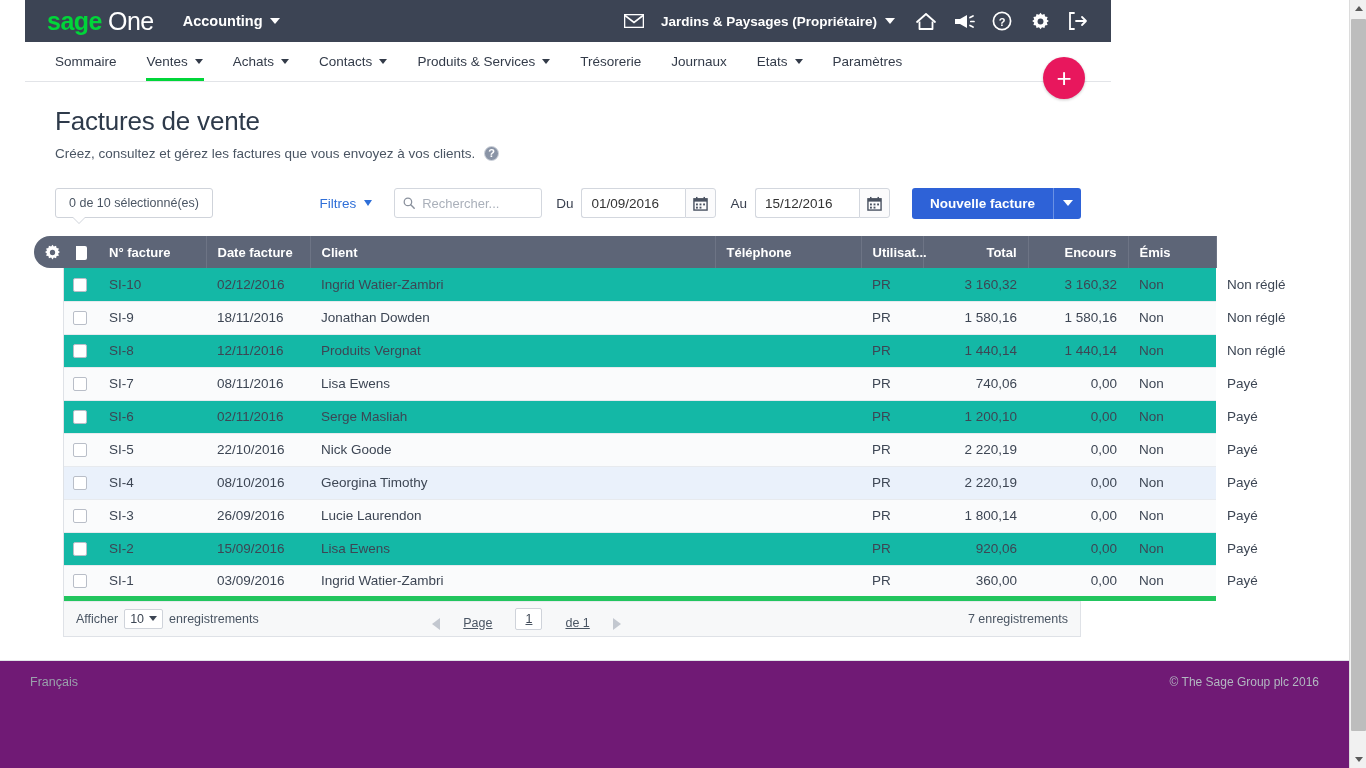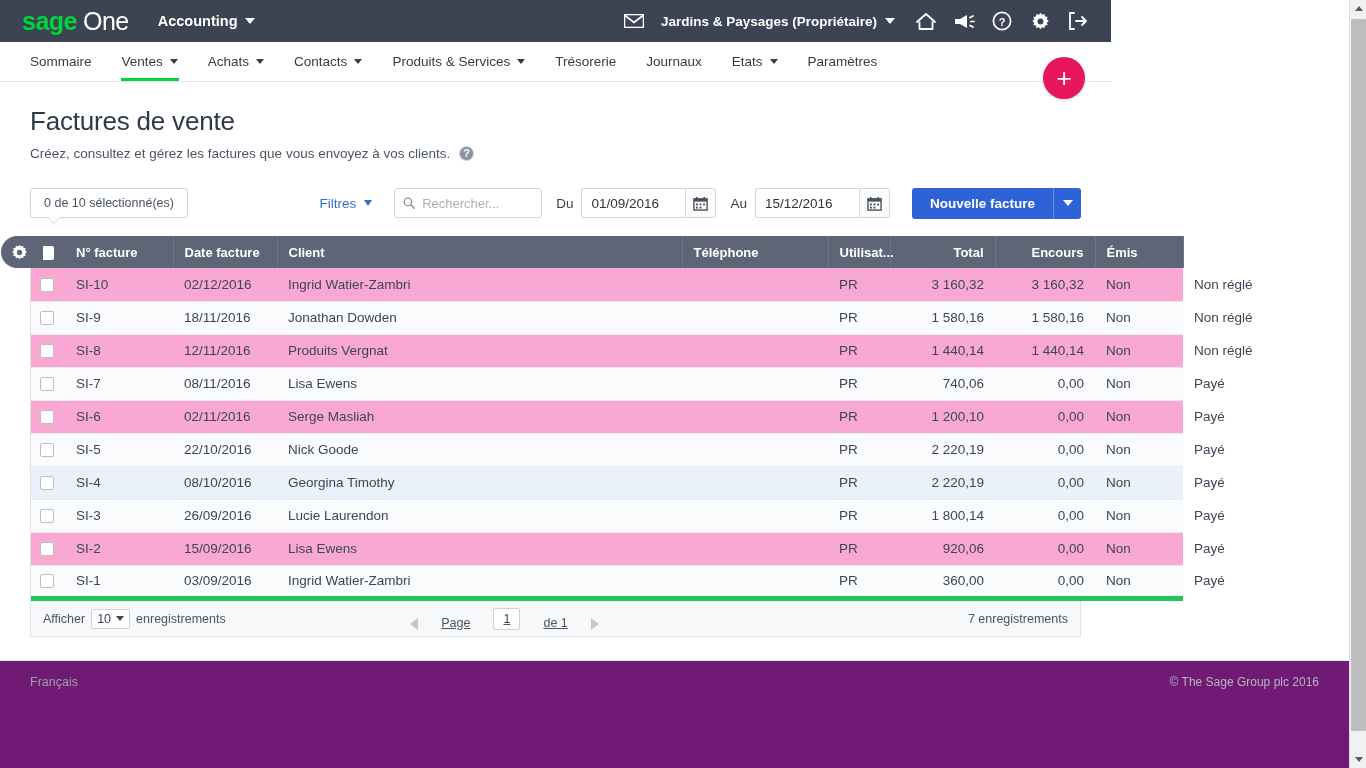--- a/index.html
+++ b/index.html
@@ -23,21 +23,21 @@
   .sb-arrow.top { position: absolute; top: 0; left: 0; }
   .sb-arrow.bot { position: absolute; bottom: 0; left: 0; }
   .sb-tri { width: 0; height: 0; border-left: 4px solid transparent; border-right: 4px solid transparent; }
   .sb-tri.up { border-bottom: 5px solid #5a5a5a; }
   .sb-tri.dn { border-top: 5px solid #5a5a5a; }
   .sb-thumb {
     position: absolute; top: 19px; left: 1px; width: 15px; height: 712px;
     background: #bdbdbd; border-radius: 1px;
   }
 
-  .page { width: 1111px; height: 768px; position: relative; }
+  .page { width: 1111px; height: 768px; position: relative; padding-left: 25px; }
 
   
   .topbar {
     height: 42px; background: #3c4454; display: flex; align-items: center;
     padding: 0 14px 0 22px; color: #fff;
   }
   .logo { display: flex; align-items: baseline; gap: 6px; }
   .logo .sage {
     font-size: 25px; font-weight: bold; color: #00d639; letter-spacing: -0.5px;
   }
@@ -163,21 +163,21 @@
     background: #2e62d7; border-radius: 0 3px 3px 0; width: 28px;
     display: flex; align-items: center; justify-content: center; cursor: pointer;
     border-left: 1px solid #6a91e4;
   }
   .new-btn-caret i {
     width: 0; height: 0; border-left: 5px solid transparent; border-right: 5px solid transparent;
     border-top: 6px solid #fff; display: block;
   }
 
   
-  .table-wrap { margin-top: 17px; position: relative; border: 1px solid #dfe2e7; border-top: none; }
+  .table-wrap { margin-top: 17px; position: relative; border: 1px solid #dfe2e7; border-top: none; margin-left: 8px; }
   .gear-tab {
     position: absolute; left: -30px; top: 0; width: 42px; height: 32px;
     background: #5d6577; border-radius: 16px 0 0 16px;
     display: flex; align-items: center; padding-left: 10px; cursor: pointer;
   }
   table { width: 100%; border-collapse: collapse; table-layout: fixed; }
   thead th {
     background: #5d6577; color: #fff; font-size: 13px; font-weight: bold;
     height: 32px; text-align: left; padding: 0 11px; white-space: nowrap;
     border-right: 1px solid #6d7485; vertical-align: middle;
@@ -193,21 +193,21 @@
   th.c-enc  { width: 100px; text-align: right; }
   th.c-emis { width: 88px; }
   th.c-etat { width: auto; }
 
   tbody td {
     font-size: 13.5px; color: #3d4654; height: 33px; padding: 0 11px;
     border-bottom: 1px solid #e7eaee; white-space: nowrap; vertical-align: middle;
   }
   tbody td.c-check { padding: 0 0 0 9px; }
   tbody td.num-r { text-align: right; }
-  tbody tr { background: #f9a8d4; cursor: pointer; }
+  tbody tr { background: #14b8a6; cursor: pointer; }
   tbody tr.alt { background: #fafbfc; }
   tbody tr.hl { background: #eaf1fb; }
   tbody tr:last-child td { border-bottom: 5px solid #22c55e; }
 
   .cbox {
     width: 14px; height: 14px; border: 1px solid #b9bec8; border-radius: 2px;
     background: #fff; display: inline-block; cursor: pointer; vertical-align: middle;
   }
   .cbox-hdr {
     width: 14px; height: 14px; background: #fff; border-radius: 2px;

